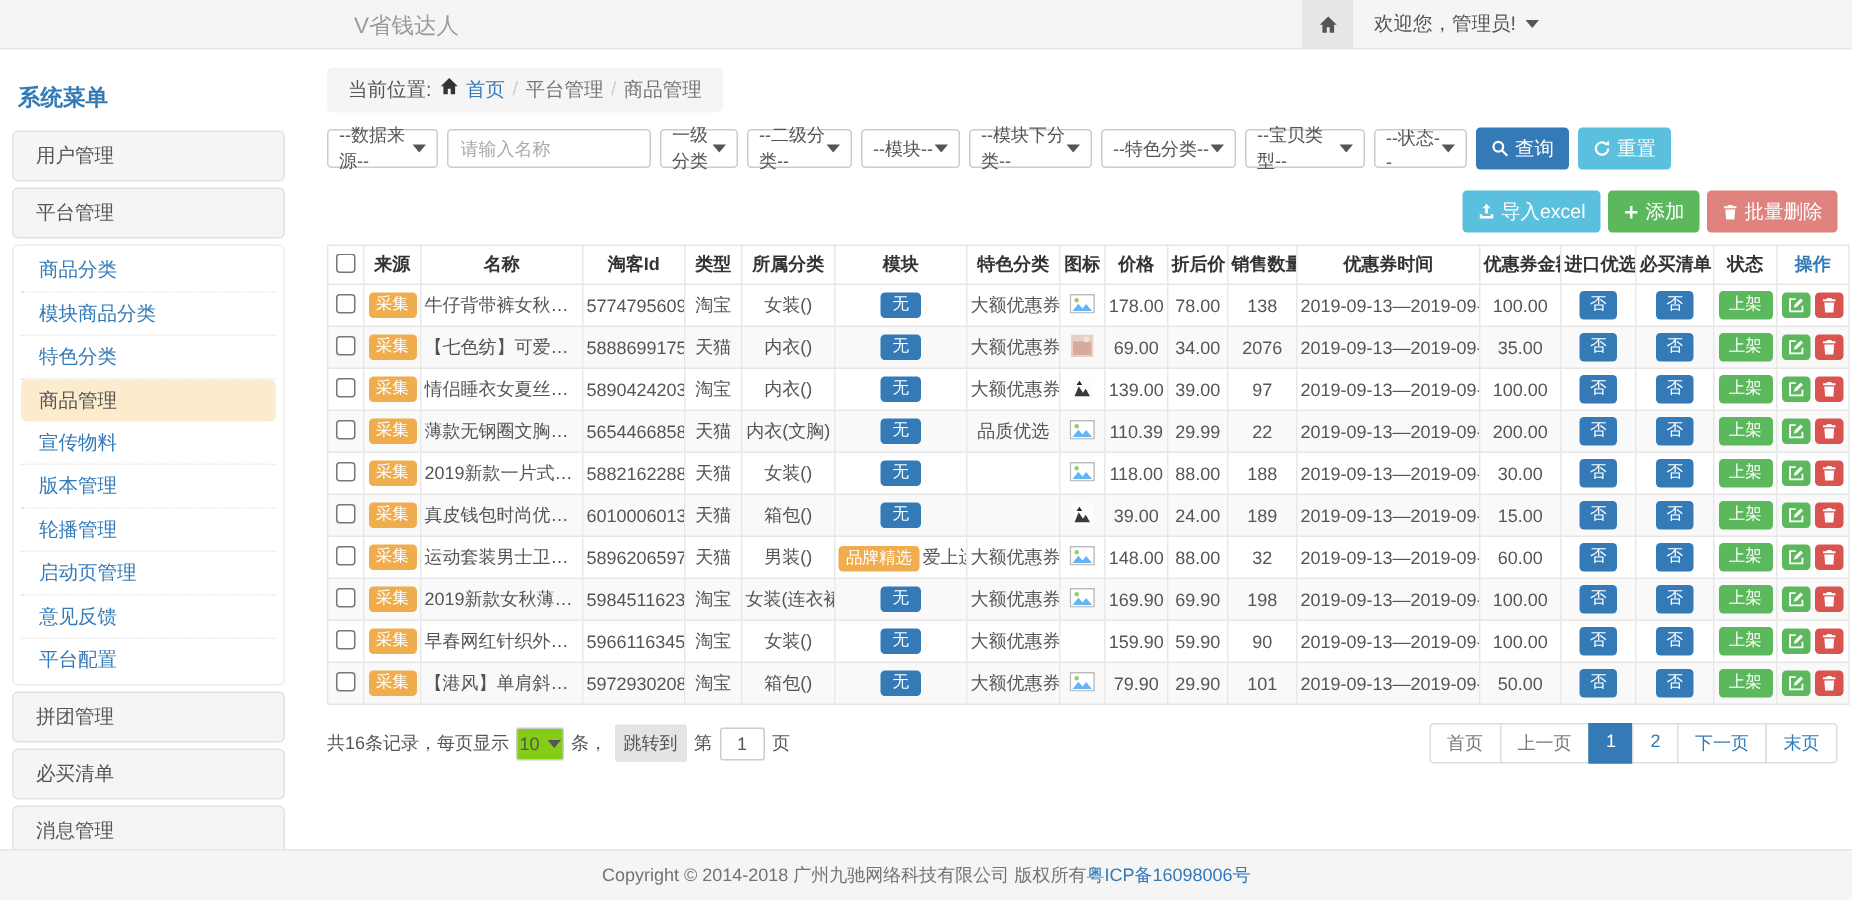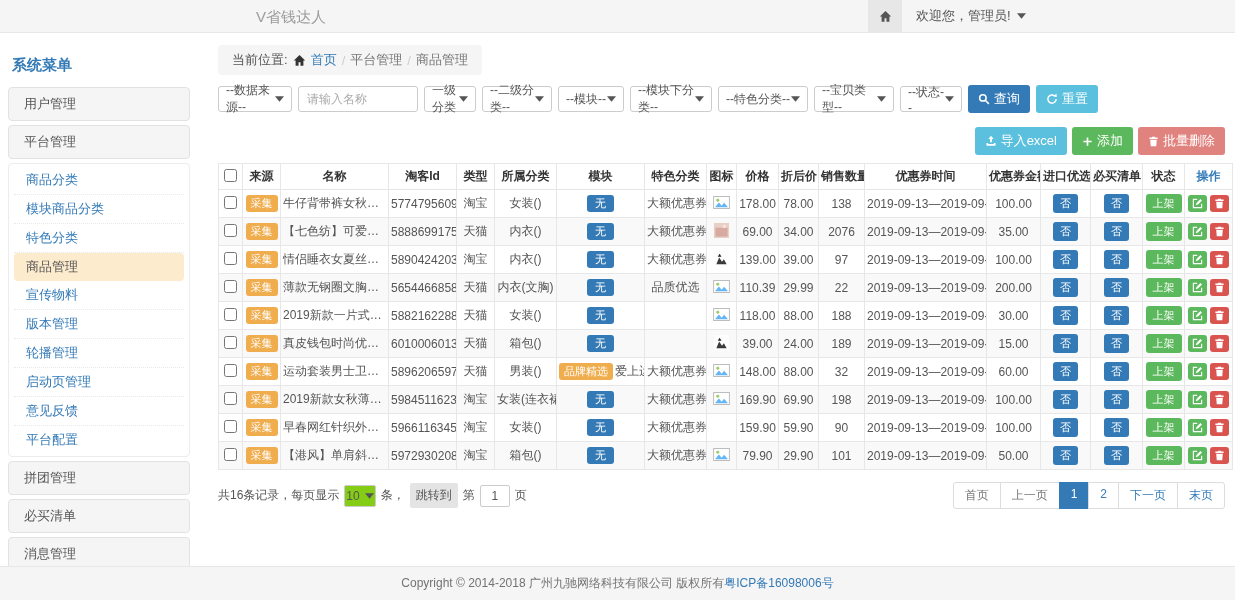--- a/index.html
+++ b/index.html
@@ -5,38 +5,38 @@
   * { margin:0; padding:0; box-sizing:border-box; }
   html,body { width:1235px; height:600px; }
   body {
     position:relative; overflow:hidden; background:#fff;
     font-family:"Liberation Sans","DejaVu Sans",sans-serif; color:#555;
   }
   .ic svg { display:block; }
 
   
   .topbar { position:absolute; top:0; left:0; right:0; height:33px; background:#f5f5f5; border-bottom:1px solid #e7e7e7; z-index:6; }
-  .app-title { position:absolute; left:256px; top:8px; font-size:15px; color:#9b9b9b; }
+  .app-title { position:absolute; left:236px; top:8px; font-size:15px; color:#9b9b9b; }
   .topbar-right { position:absolute; left:868px; top:0; height:32px; display:flex; align-items:center; }
   .home-box { width:34px; height:32px; background:#e7e7e7; display:flex; align-items:center; justify-content:center; color:#555; cursor:pointer; }
   .welcome { display:flex; align-items:center; gap:6px; padding:0 14px; font-size:13px; color:#555; cursor:pointer; }
   .caret-dark { color:#555; }
 
   
   .sidebar { position:absolute; left:8px; top:50px; width:182px; z-index:1; }
   .side-title { color:#337ab7; font-weight:bold; font-size:15px; margin:6px 0 12px 4px; }
   .side-group { background:#f5f5f5; border:1px solid #e2e2e2; border-radius:4px; padding:7px 15px; font-size:13px; color:#555; margin-bottom:4px; cursor:pointer; }
   .submenu { border:1px solid #ececec; border-radius:4px; background:#fff; padding:2px 5px; margin-bottom:4px; }
   .side-sub { display:block; padding:5px 12px; font-size:13px; color:#337ab7; border-bottom:1px dotted #e8e8e8; cursor:pointer; text-decoration:none; }
   .side-sub:last-child { border-bottom:none; }
   .side-sub.active { background:#fcebcd; border-radius:4px; color:#555; border-bottom:none; }
 
   
   .main { position:absolute; left:218px; top:45px; width:1007px; z-index:1; }
-  .breadcrumb { display:inline-flex; align-items:center; gap:5px; background:#f5f5f5; border-radius:4px; padding:6px 14px; font-size:13px; color:#555; }
+  .breadcrumb { display:inline-flex; gap:5px; background:#f5f5f5; border-radius:4px; padding:6px 14px; font-size:13px; color:#555; }
   .bc-home-ic { color:#333; }
   .bc-link { color:#337ab7; text-decoration:none; cursor:pointer; }
   .bc-sep { color:#ccc; }
   .bc-item { color:#777; }
 
   .filter-row { margin-top:10px; display:flex; align-items:center; gap:6px; }
   .filter-fields { display:flex; align-items:center; gap:6px; }
   .f-select { height:26px; border:1px solid #ccc; border-radius:3px; background:#fff; display:flex; align-items:center; justify-content:space-between; padding:0 7px; font-size:12px; color:#555; cursor:pointer; }
   .f-input { height:26px; border:1px solid #ccc; border-radius:3px; padding:0 8px; font-size:12px; color:#555; }
   .f-input::placeholder { color:#aaa; }
@@ -153,21 +153,21 @@
   <div class="filter-row">
     <div class="filter-fields">
         <div class="f-select" style="width: 74px;">
           <span>--数据来源--</span>
           <span class="ic">
             <svg viewBox="0 0 10 6" width="9" height="6">
               <path fill="currentColor" d="M0 0h10L5 6z"></path>
             </svg>
           </span>
         </div>
-        <input class="f-input" placeholder="请输入名称" style="width: 120px;">
+        <input class="f-input" placeholder="请输入名称" style="width: 136px;">
         <div class="f-select" style="width: 52px;">
           <span>一级分类</span>
           <span class="ic">
             <svg viewBox="0 0 10 6" width="9" height="6">
               <path fill="currentColor" d="M0 0h10L5 6z"></path>
             </svg>
           </span>
         </div>
         <div class="f-select" style="width: 70px;">
           <span>--二级分类--</span>

